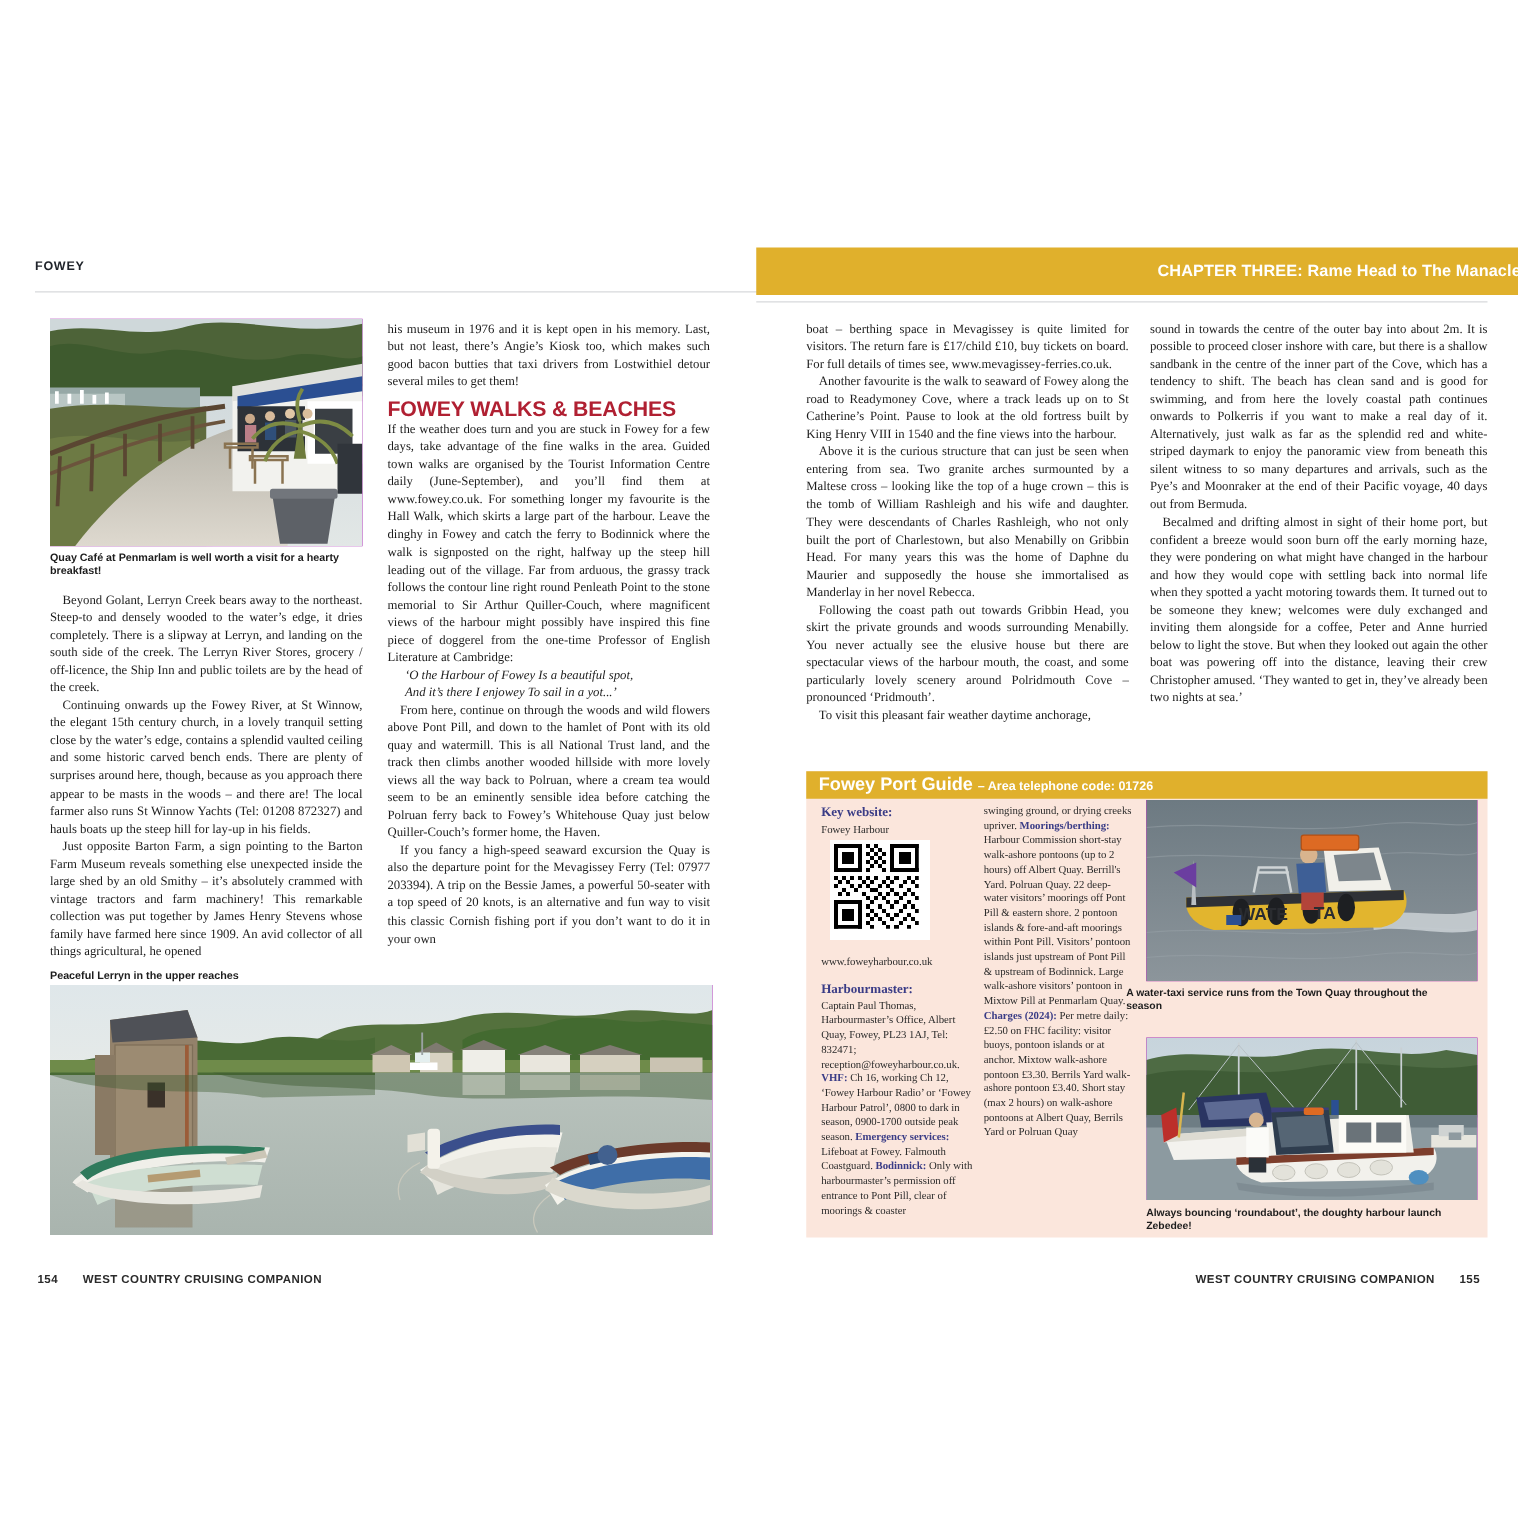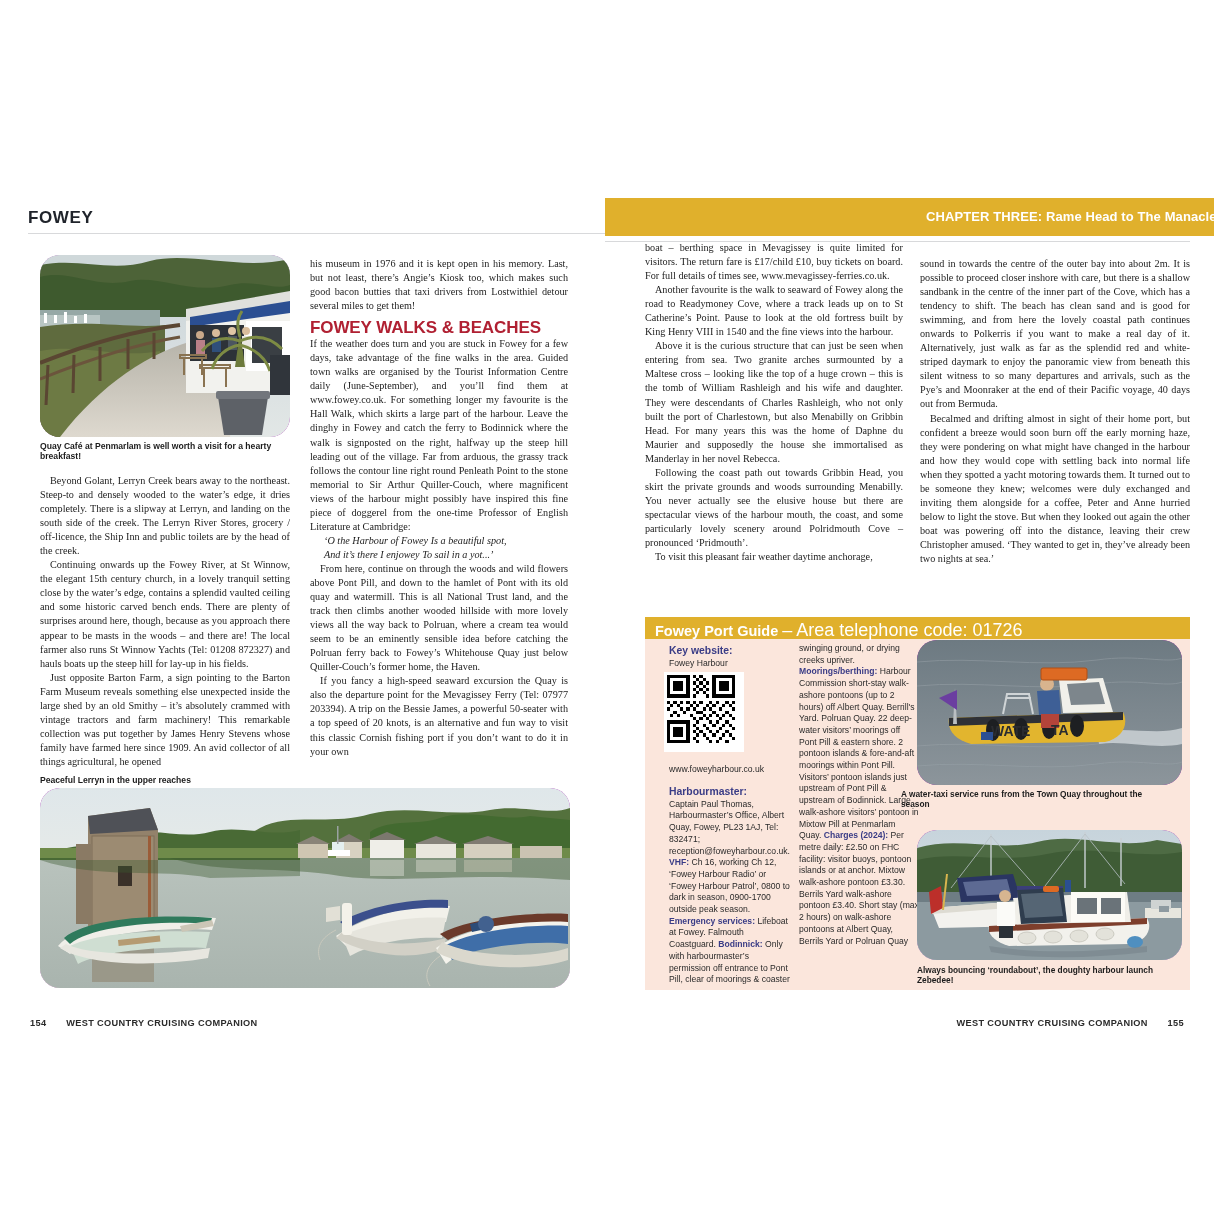--- a/index.html
+++ b/index.html
@@ -13,21 +13,21 @@
     position:absolute;left:0;top:0;width:1214px;height:1214px;
     background:#ffffff;
   }
   
   .hdr-left-wrap{
     position:absolute;left:28px;top:208px;width:578px;height:34px;
   }
   .hdr-left-title{
     position:absolute;left:0;top:0;
     font-family:"Liberation Sans", sans-serif;
-    font-weight:bold;font-size:17px;letter-spacing:.6px;
+    font-weight:bold;font-size:10px;letter-spacing:.6px;
     color:#20242b;
   }
   .hdr-left-rule{
     position:absolute;left:0;top:25px;width:578px;height:1px;background:#d8d9db;
   }
   .hdr-right-bar{
     position:absolute;left:605px;top:198px;width:585px;height:38px;
     background:#e0b02c;
     padding-left:44px;
   }
@@ -64,42 +64,42 @@
     letter-spacing:-.1px;
     text-align:left;
   }
   .cap{
     font-family:"Liberation Sans", sans-serif;
     font-weight:bold;font-size:8.6px;line-height:10.4px;color:#1c1c1c;
     text-align:left;
   }
 
   
-  .photo{position:absolute;overflow:hidden;background:#a21caf;border-radius:20px;}
+  .photo{position:absolute;overflow:hidden;background:#a21caf;}
   .photo svg{display:block;width:100%;height:100%;}
 
   
   .pg-box{
     position:absolute;left:645px;top:617px;width:545px;height:373px;
     background:#fbe6dc;
   }
   .pg-bar{
     position:absolute;left:0;top:0;width:545px;height:22px;background:#e0b02c;
   }
   .pg-bar-title{
     position:absolute;left:10px;top:3px;
     font-family:"Liberation Sans", sans-serif;
     font-size:14.5px;color:#ffffff;white-space:nowrap;
   }
   .pg-bar-title b{font-weight:bold;}
-  .pg-bar-title span{font-size:18px;font-weight:normal;margin-top:22px;}
+  .pg-bar-title span{font-size:10px;font-weight:bold;margin-top:22px;}
   .pg-col{
     position:absolute;
-    font-family:Liberation Sans, sans-serif;
-    font-size:8.6px;line-height:11.7px;color:#2a2a2a;margin-left:12px;
+    font-family:Liberation Serif, serif;
+    font-size:8.6px;line-height:11.7px;color:#2a2a2a;
   }
   .pg-col .lbl{color:#3a3c86;font-weight:bold;}
   .pg-col .big{font-size:10.4px;color:#3a3c86;font-weight:bold;display:block;margin-bottom:1px;}
   .qr{
     position:absolute;left:664px;top:672px;width:74px;height:74px;background:#ffffff;
     padding:3px;
   }
   .qr svg{display:block;}
   .pg-cap{
     position:absolute;
@@ -318,21 +318,21 @@
       </g>
 
       <g>
         <rect x="288" y="62" width="22" height="6" fill="#ffffff"></rect>
         <rect x="292" y="54" width="12" height="8" fill="#e4efef"></rect>
         <rect x="297" y="38" width="1.5" height="18" fill="#9aa2a2"></rect>
       </g>
     </svg>
   </div>
 
-  <div class="col" style="left:645px;top:241px;width:258px;">
+  <div class="col" style="left:645px;top:257px;width:258px;">
     <p class="noind">boat – berthing space in Mevagissey is quite limited for visitors. The return fare is £17/child £10, buy tickets on board. For full details of times see, www.mevagissey-ferries.co.uk.</p>
     <p>Another favourite is the walk to seaward of Fowey along the road to Readymoney Cove, where a track leads up on to St Catherine’s Point. Pause to look at the old fortress built by King Henry VIII in 1540 and the fine views into the harbour.</p>
     <p>Above it is the curious structure that can just be seen when entering from sea. Two granite arches surmounted by a Maltese cross – looking like the top of a huge crown – this is the tomb of William Rashleigh and his wife and daughter. They were descendants of Charles Rashleigh, who not only built the port of Charlestown, but also Menabilly on Gribbin Head. For many years this was the home of Daphne du Maurier and supposedly the house she immortalised as Manderlay in her novel Rebecca.</p>
     <p>Following the coast path out towards Gribbin Head, you skirt the private grounds and woods surrounding Menabilly. You never actually see the elusive house but there are spectacular views of the harbour mouth, the coast, and some particularly lovely scenery around Polridmouth Cove – pronounced ‘Pridmouth’.</p>
     <p>To visit this pleasant fair weather daytime anchorage,</p>
   </div>
 
   <div class="col" style="left:920px;top:257px;width:270px;">
     <p class="noind">sound in towards the centre of the outer bay into about 2m. It is possible to proceed closer inshore with care, but there is a shallow sandbank in the centre of the inner part of the Cove, which has a tendency to shift. The beach has clean sand and is good for swimming, and from here the lovely coastal path continues onwards to Polkerris if you want to make a real day of it. Alternatively, just walk as far as the splendid red and white-striped daymark to enjoy the panoramic view from beneath this silent witness to so many departures and arrivals, such as the Pye’s and Moonraker at the end of their Pacific voyage, 40 days out from Bermuda.</p>
     <p>Becalmed and drifting almost in sight of their home port, but confident a breeze would soon burn off the early morning haze, they were pondering on what might have changed in the harbour and how they would cope with settling back into normal life when they spotted a yacht motoring towards them. It turned out to be someone they knew; welcomes were duly exchanged and inviting them alongside for a coffee, Peter and Anne hurried below to light the stove. But when they looked out again the other boat was powering off into the distance, leaving their crew Christopher amused. ‘They wanted to get in, they’ve already been two nights at sea.’</p>

